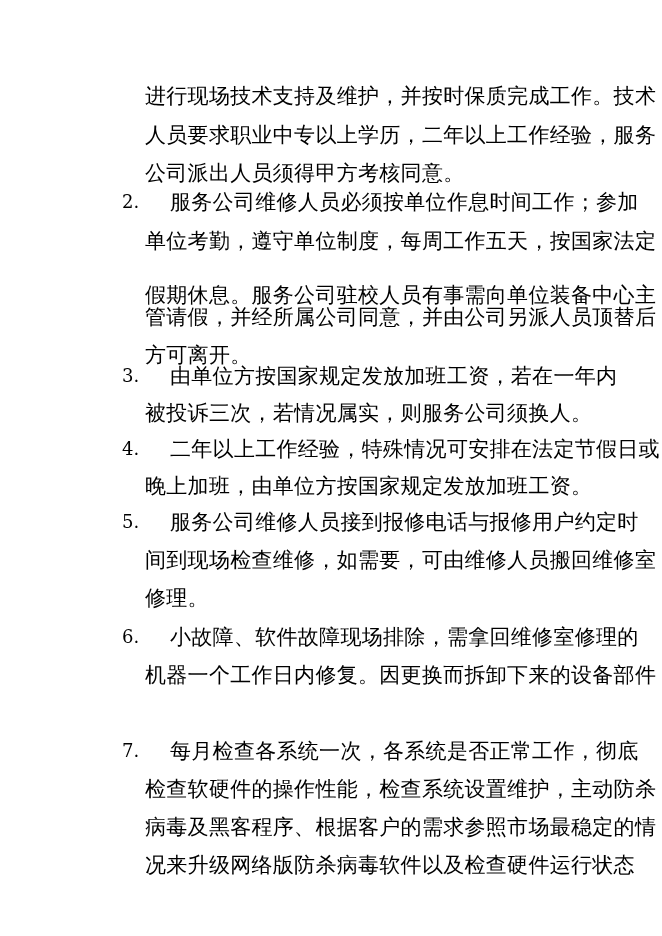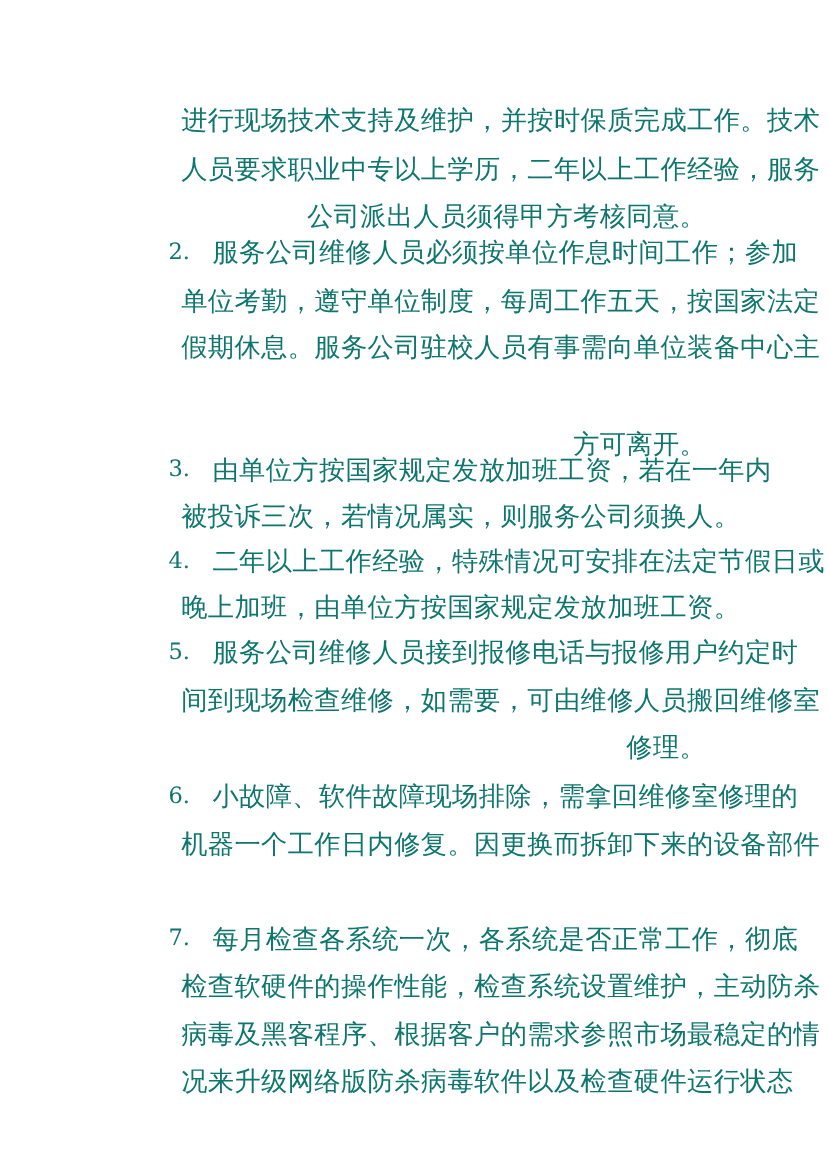--- a/index.html
+++ b/index.html
@@ -1,21 +1,20 @@
 <!DOCTYPE html>
 <html><head>
 <meta charset="utf-8">
 <style>
   html, body { margin: 0; padding: 0; background: #ffffff; }
   body { width: 662px; height: 936px; position: relative; overflow: hidden; }
   .page {
     position: absolute; left: 0; top: 0; width: 662px; height: 936px;
-    background: #ffffff; color: #0f766e;
+    background: #ffffff; color: #000000;
     font-family: "DejaVu Serif", "Liberation Serif", serif;
-    text-align: right;
   }
   .line {
     position: absolute; left: 145px; width: 420px;
     font-size: 21px; line-height: 24px; height: 24px;
     white-space: nowrap; letter-spacing: 0.3px;
   }
   .num {
     position: absolute; left: 122px; width: 30px;
     font-size: 18px; line-height: 24px; height: 24px;
     font-family: "DejaVu Serif", "Liberation Serif", serif;
@@ -27,21 +26,22 @@
 
 <div class="page">
 
   <div class="line" style="top:84px">进行现场技术支持及维护，并按时保质完成工作。技术</div>
   <div class="line" style="top:123px">人员要求职业中专以上学历，二年以上工作经验，服务</div>
   <div class="line" style="top:161px">公司派出人员须得甲方考核同意。</div>
 
   <div class="num" style="top:190px">2.</div>
   <div class="line first" style="top:190px">服务公司维修人员必须按单位作息时间工作；参加</div>
   <div class="line" style="top:229px">单位考勤，遵守单位制度，每周工作五天，按国家法定</div>
-  <div class="line" style="top:266px">假期休息。服务公司驻校人员有事需向单位装备中心主</div>
+  <div class="line" style="top:283px">假期休息。服务公司驻校人员有事需向单位装备中心主</div>
+  <div class="line" style="top:305px">管请假，并经所属公司同意，并由公司另派人员顶替后</div>
   <div class="line" style="top:343px">方可离开。</div>
 
   <div class="num" style="top:364px">3.</div>
   <div class="line first" style="top:364px">由单位方按国家规定发放加班工资，若在一年内</div>
   <div class="line" style="top:401px">被投诉三次，若情况属实，则服务公司须换人。</div>
 
   <div class="num" style="top:437px">4.</div>
   <div class="line first" style="top:437px">二年以上工作经验，特殊情况可安排在法定节假日或</div>
   <div class="line" style="top:474px">晚上加班，由单位方按国家规定发放加班工资。</div>
 

